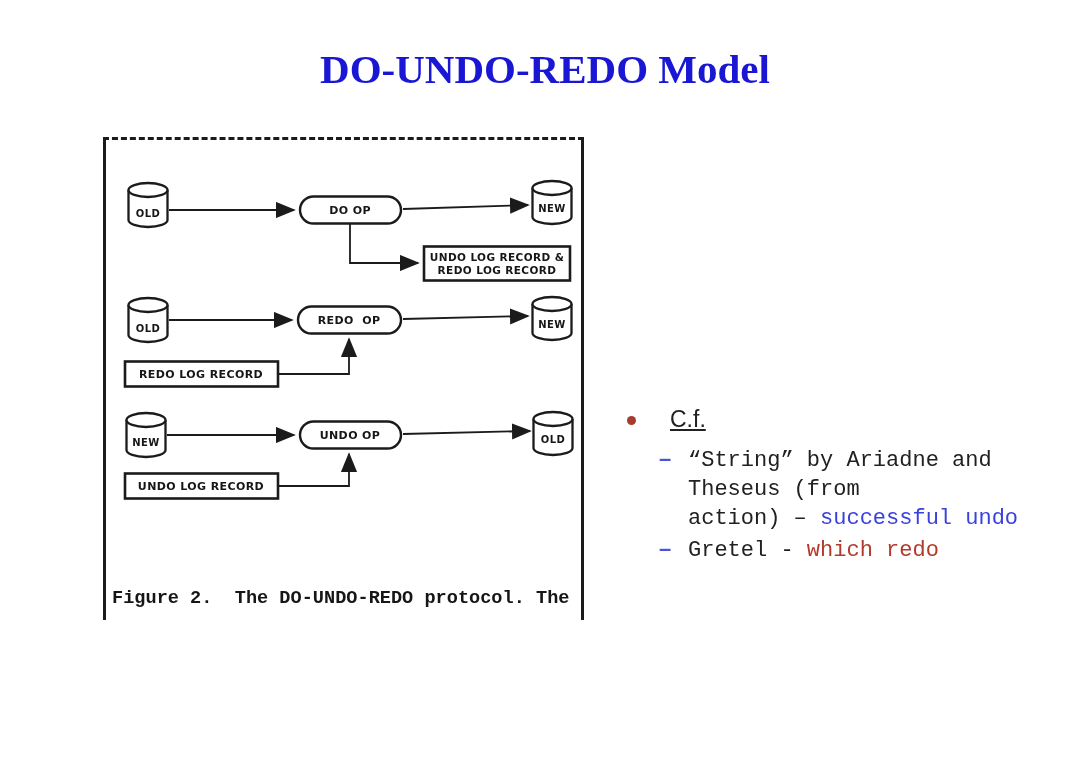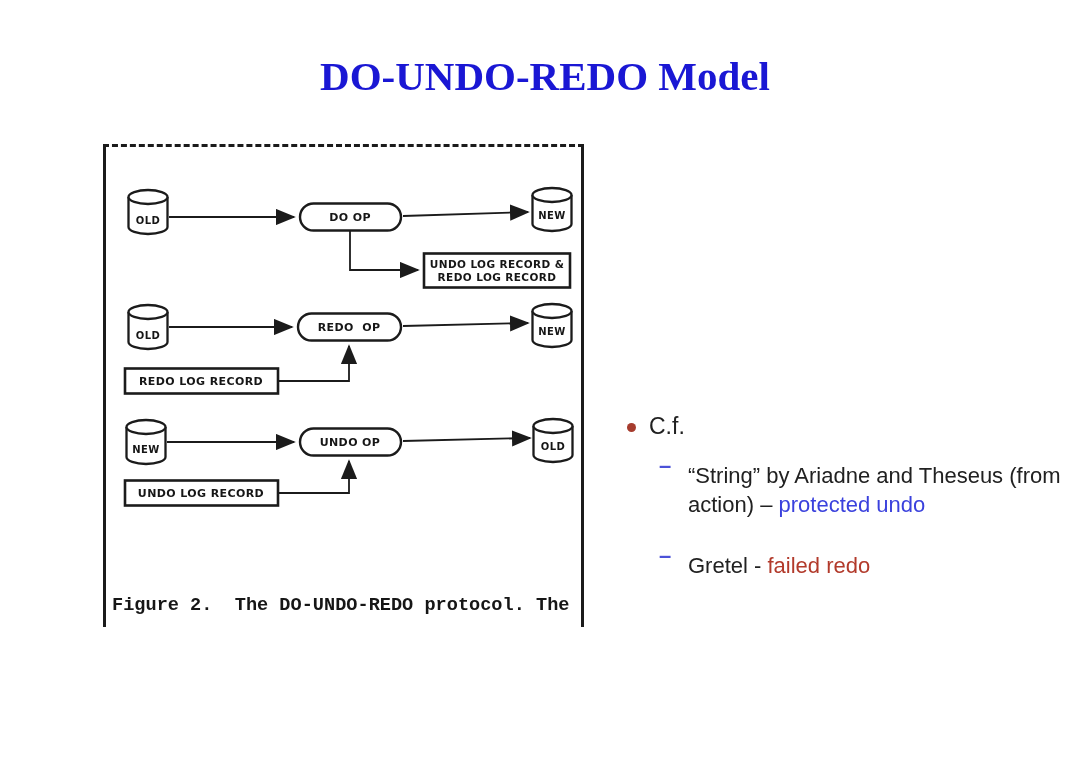--- a/index.html
+++ b/index.html
@@ -2,21 +2,20 @@
 <html><head>
 <meta charset="utf-8">
 <style>
   html,body{margin:0;padding:0;}
   .slide{
     position:relative;
     width:1090px;height:620px;
     background:#ffffff;
     overflow:hidden;
     font-family:"Liberation Sans",sans-serif;
-    margin-top:7px;
   }
   
   .title{
     position:absolute;top:18px;left:0;width:100%;
     text-align:center;
     font-family:"Liberation Serif",serif;
     font-weight:700;font-size:41px;letter-spacing:0px;
     color:#1a17d4;
   }
   
@@ -41,26 +40,26 @@
     font-family:"DejaVu Sans",sans-serif;font-weight:700;
     fill:#161616;text-anchor:middle;letter-spacing:.4px;
   }
   
   .bullets{position:absolute;left:620px;top:406px;width:470px;color:#212121;}
   .b-main{position:absolute;left:0;top:0;font-size:23px;}
   .b-main .dot{
     position:absolute;left:7px;top:10px;width:9px;height:9px;border-radius:50%;
     background:#a63c2e;
   }
-  .b-main .b-label{position:absolute;left:29px;top:0;}
+  .b-main .b-label{position:absolute;left:50px;top:0;text-decoration:underline;}
   .b-sub{position:absolute;left:0;font-size:22px;line-height:29px;}
   .b-sub .dash{
     position:absolute;left:39px;top:-2px;color:#4c52d8;font-weight:700;font-size:22px;
   }
-  .b-sub .sub-text{position:absolute;left:68px;top:8px;width:400px;}
+  .b-sub .sub-text{position:absolute;left:68px;top:0;width:400px;font-family:Liberation Mono, monospace;}
   .sub1{top:40px;}
   .sub2{top:130px;}
   .hl-blue{color:#3a41dd;}
   .hl-red{color:#b23a2b;}
   
   .citation{
     position:absolute;left:0;top:697px;width:100%;text-align:center;
     font-family:"Liberation Serif",serif;font-style:italic;
     font-size:18px;color:#a21caf;
   }
@@ -175,28 +174,28 @@
   <div class="bullets">
     <div class="b-main">
       <span class="dot"></span>
       <span class="b-label">C.f.</span>
     </div>
 
     <div class="b-sub sub1">
       <span class="dash">–</span>
       <div class="sub-text">
         <div>“String” by Ariadne and Theseus (from</div>
-        <div><span>action) – </span><span class="hl-blue">protected undo</span></div>
+        <div><span>action) – </span><span class="hl-blue">successful undo</span></div>
       </div>
     </div>
 
     <div class="b-sub sub2">
       <span class="dash">–</span>
       <div class="sub-text">
-        <div><span>Gretel - </span><span class="hl-red">failed redo</span></div>
+        <div><span>Gretel - </span><span class="hl-red">which redo</span></div>
       </div>
     </div>
   </div>
 
   <div class="citation">From “The Transaction Concepts: Virtues and Limitations” VLDB 1981</div>
 
   <div class="footer-bar"></div>
   <div class="footer-chapter">Ch 18. Recovery</div>
   <div class="footer-page">28</div>
   <div class="logo">

